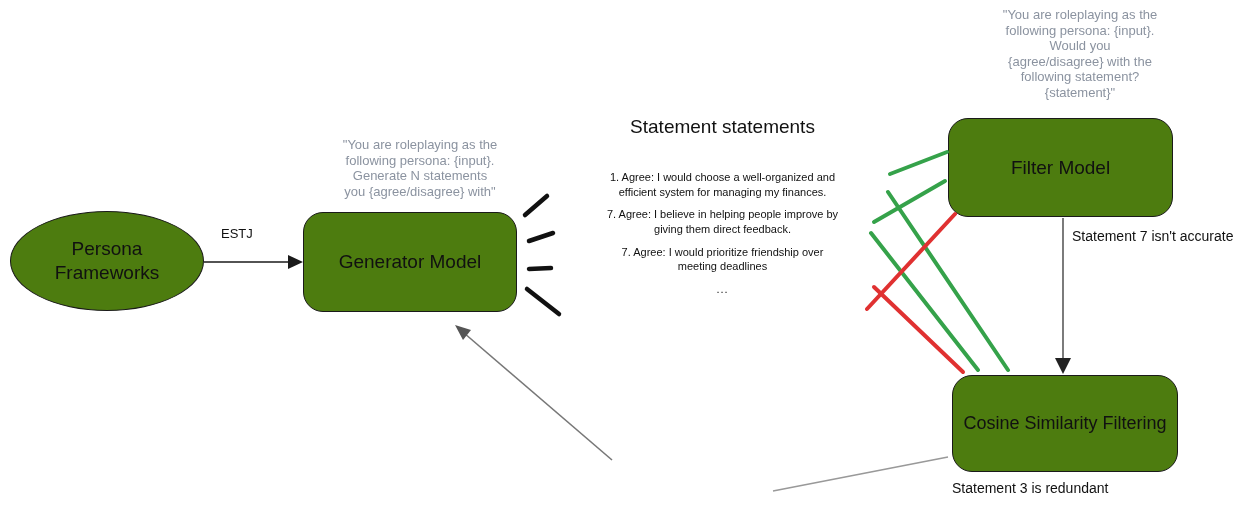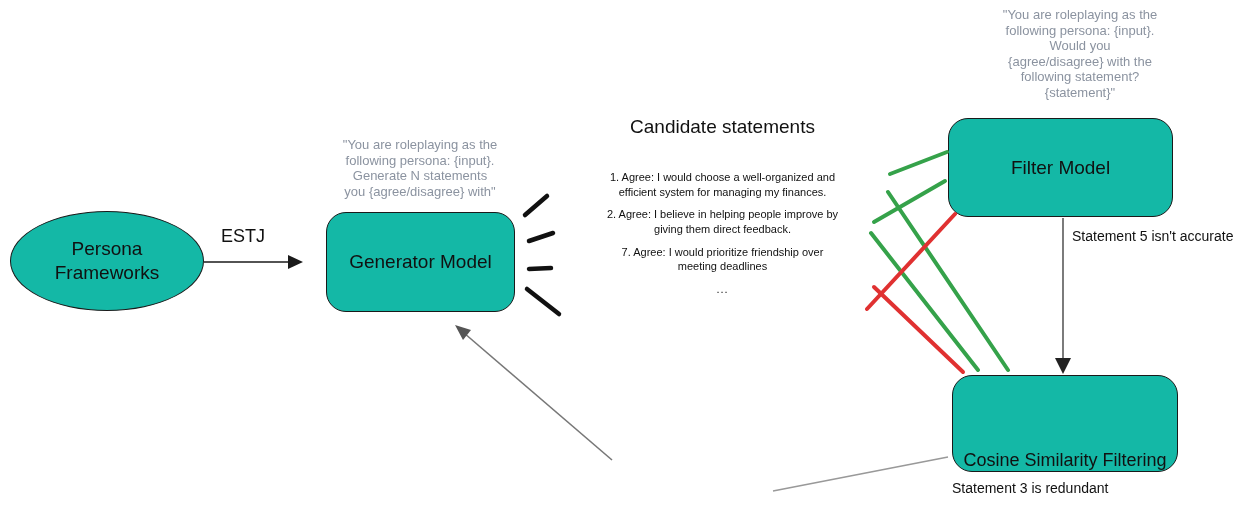--- a/index.html
+++ b/index.html
@@ -1,67 +1,67 @@
 <!DOCTYPE html>
 <html><head>
 <meta charset="utf-8">
 <style>
   html,body{margin:0;padding:0;background:#ffffff;}
   #canvas{
     position:relative;width:1242px;height:522px;overflow:hidden;
     font-family:"Liberation Sans",sans-serif;color:#111;background:#fff;
   }
   .node{
-    position:absolute;background:#14b8a6;border:1.4px solid #1a1a1a;
+    position:absolute;background:#4d7c0f;border:1.4px solid #1a1a1a;
     display:flex;align-items:center;justify-content:center;
     z-index:1;box-sizing:border-box;
   }
   .roundrect{border-radius:20px;}
   .ellipse{border-radius:50%;}
   .node-label{font-size:19px;text-align:center;white-space:pre-line;line-height:1.25;}
   .prompt{
     position:absolute;color:#8b93a0;font-size:13px;line-height:1.2;
     text-align:center;white-space:pre-line;z-index:3;
   }
   .heading{
     position:absolute;font-size:19px;text-align:center;z-index:3;
   }
   .statements{
     position:absolute;left:540px;top:170px;width:365px;z-index:3;
     font-size:11px;line-height:1.33;text-align:center;
   }
   .statements p{margin:0 0 8px 0;white-space:pre-line;}
   .statements .ellipsis{margin-top:4px;letter-spacing:1px;}
   .annotation{position:absolute;font-size:14px;z-index:3;}
-  .estj{position:absolute;font-size:18px;z-index:3;}
+  .estj{position:absolute;font-size:13px;z-index:3;}
   .repeat-note{
     position:absolute;left:545px;top:454px;width:250px;z-index:3;
     font-size:14px;line-height:1.43;text-align:center;white-space:pre-line;
   }
   svg.overlay{position:absolute;left:0;top:0;z-index:2;pointer-events:none;}
 </style>
 </head>
 <body>
 
 <div id="canvas">
 
   <div class="node ellipse" style="left:10px;top:211px;width:194px;height:100px;">
     <div class="node-label">Persona
 Frameworks</div>
   </div>
 
-  <div class="node roundrect" style="left:303px;top:212px;width:189px;height:100px;margin-left:23px;">
+  <div class="node roundrect" style="left:303px;top:212px;width:214px;height:100px;">
     <div class="node-label">Generator Model</div>
   </div>
 
   <div class="node roundrect" style="left:948px;top:118px;width:225px;height:99px;">
     <div class="node-label">Filter Model</div>
   </div>
 
-  <div class="node roundrect" style="left:952px;top:375px;width:226px;height:97px;align-items:flex-end;">
+  <div class="node roundrect" style="left:952px;top:375px;width:226px;height:97px;">
     <div class="node-label" style="font-size:18px;">Cosine Similarity Filtering</div>
   </div>
 
   <svg class="overlay" width="1242" height="522" viewBox="0 0 1242 522">
 
     <line x1="204" y1="262" x2="289" y2="262" stroke="#1a1a1a" stroke-width="1.6"></line>
     <polygon points="288,255 288,269 303,262" fill="#1a1a1a"></polygon>
 
     <line x1="525" y1="215" x2="547" y2="196" stroke="#111" stroke-width="4.5" stroke-linecap="round"></line>
     <line x1="529" y1="241" x2="553" y2="233" stroke="#111" stroke-width="4.5" stroke-linecap="round"></line>
@@ -90,32 +90,32 @@
 Generate N statements
 you {agree/disagree} with"</div>
 
   <div class="prompt" style="left:980px;top:7px;width:200px;">"You are roleplaying as the
 following persona: {input}.
 Would you
 {agree/disagree} with the
 following statement?
 {statement}"</div>
 
-  <div class="heading" style="left:540px;top:116px;width:365px;">Candidate statements</div>
+  <div class="heading" style="left:540px;top:116px;width:365px;">Statement statements</div>
 
   <div class="statements">
     <p>1. Agree: I would choose a well-organized and
 efficient system for managing my finances.</p>
-    <p>2. Agree: I believe in helping people improve by
+    <p>7. Agree: I believe in helping people improve by
 giving them direct feedback.</p>
     <p>7. Agree: I would prioritize friendship over
 meeting deadlines</p>
     <p class="ellipsis">...</p>
   </div>
 
   <div class="estj" style="left:221px;top:226px;">ESTJ</div>
 
-  <div class="annotation" style="left:1072px;top:228px;">Statement 5 isn't accurate</div>
+  <div class="annotation" style="left:1072px;top:228px;">Statement 7 isn't accurate</div>
 
   <div class="annotation" style="left:952px;top:480px;width:226px;">Statement 3 is redundant</div>
 
 
 </div>
 
 </body></html>

